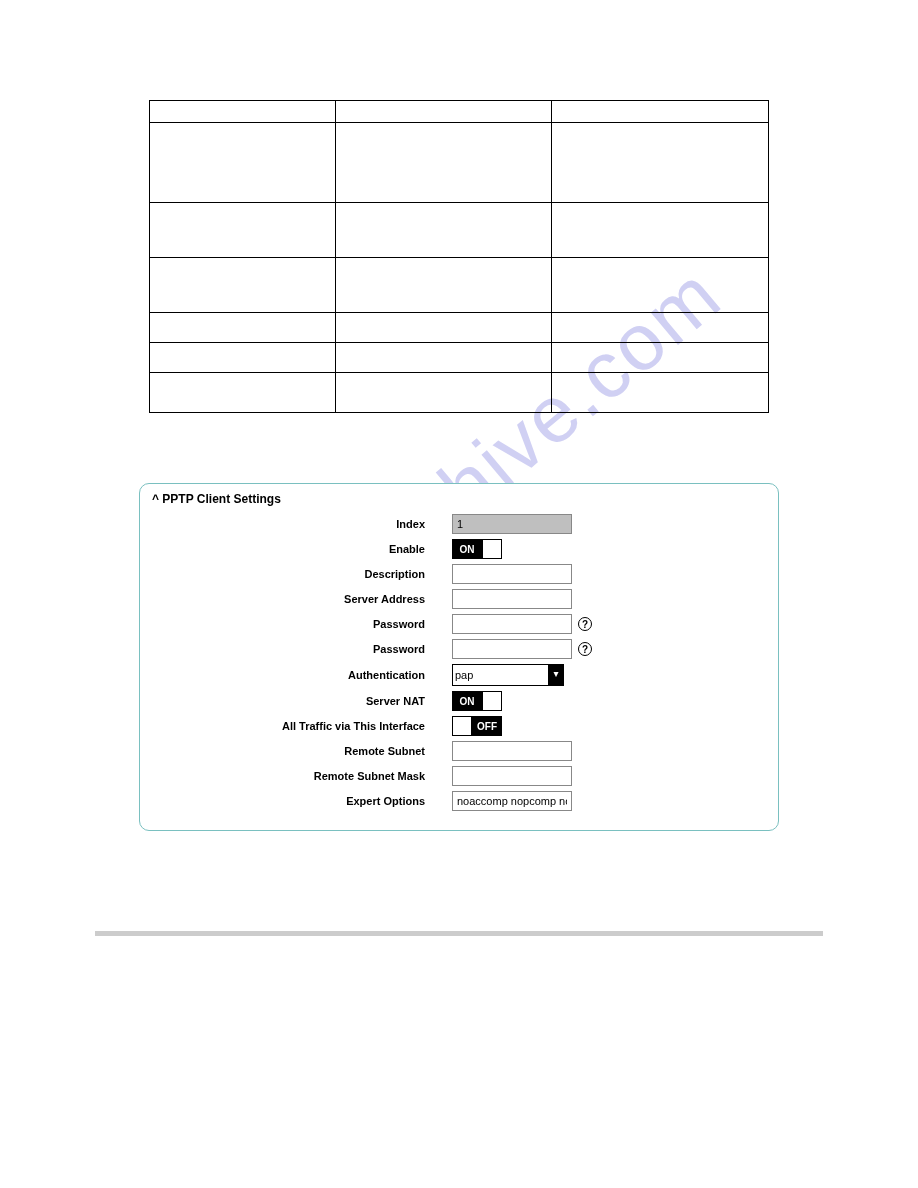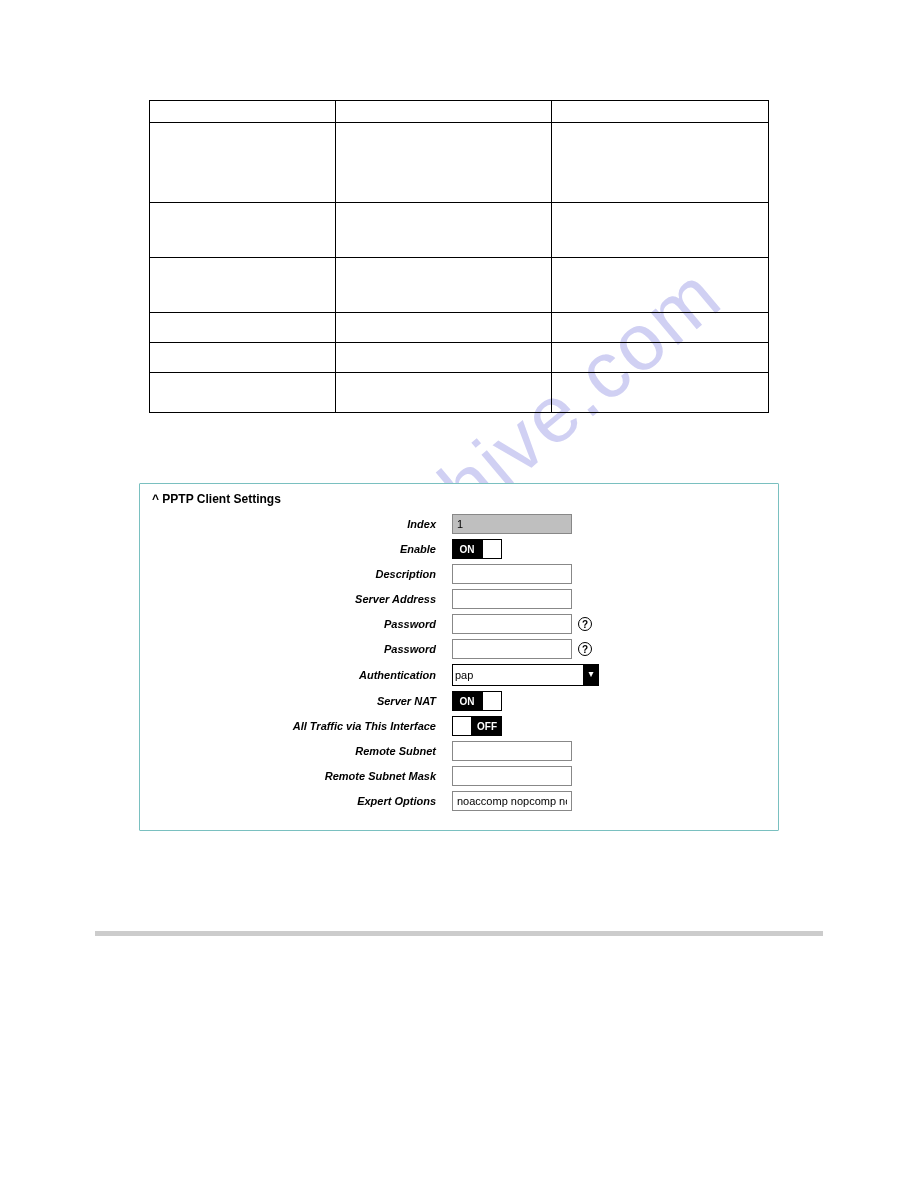--- a/index.html
+++ b/index.html
@@ -46,45 +46,44 @@
     table.data-table td:nth-child(3) { width: 35%; }
     table.data-table tr:nth-child(1) td { height: 22px; }
     table.data-table tr:nth-child(2) td { height: 80px; }
     table.data-table tr:nth-child(3) td { height: 55px; }
     table.data-table tr:nth-child(4) td { height: 55px; }
     table.data-table tr:nth-child(5) td { height: 30px; }
     table.data-table tr:nth-child(6) td { height: 30px; }
     table.data-table tr:nth-child(7) td { height: 40px; }
     .settings-panel {
       border: 1px solid #7ac0c0;
-      border-radius: 1px;
+      border-radius: 10px;
       width: 640px;
       margin: 70px auto 30px auto;
       padding: 8px 12px 14px 12px;
       background: #fff;
     }
     .panel-header {
       font-weight: bold;
       font-size: 12px;
       color: #000;
       margin-bottom: 8px;
     }
     .form-row {
       display: flex;
       align-items: center;
       margin: 5px 0;
     }
     .form-label {
       width: 300px;
       text-align: right;
-      padding-right: 16px;
+      padding-right: 27px;
       font-weight: bold;
       font-size: 11px;
       color: #000;
-      font-style: italic;
     }
     .form-control-area {
       display: flex;
       align-items: center;
       gap: 6px;
     }
     input[type="text"].ro {
       width: 120px;
       height: 20px;
       background: #bfbfbf;
@@ -94,21 +93,21 @@
     }
     input[type="text"].norm {
       width: 120px;
       height: 20px;
       background: #fff;
       border: 1px solid #888;
       padding: 1px 4px;
       font-size: 11px;
     }
     select.norm {
-      width: 147px;
+      width: 112px;
       height: 22px;
       border: 1px solid #000;
       background: #fff;
       font-size: 11px;
       padding: 0 2px;
       appearance: none;
       position: relative;
     }
     .select-wrap {
       position: relative;

